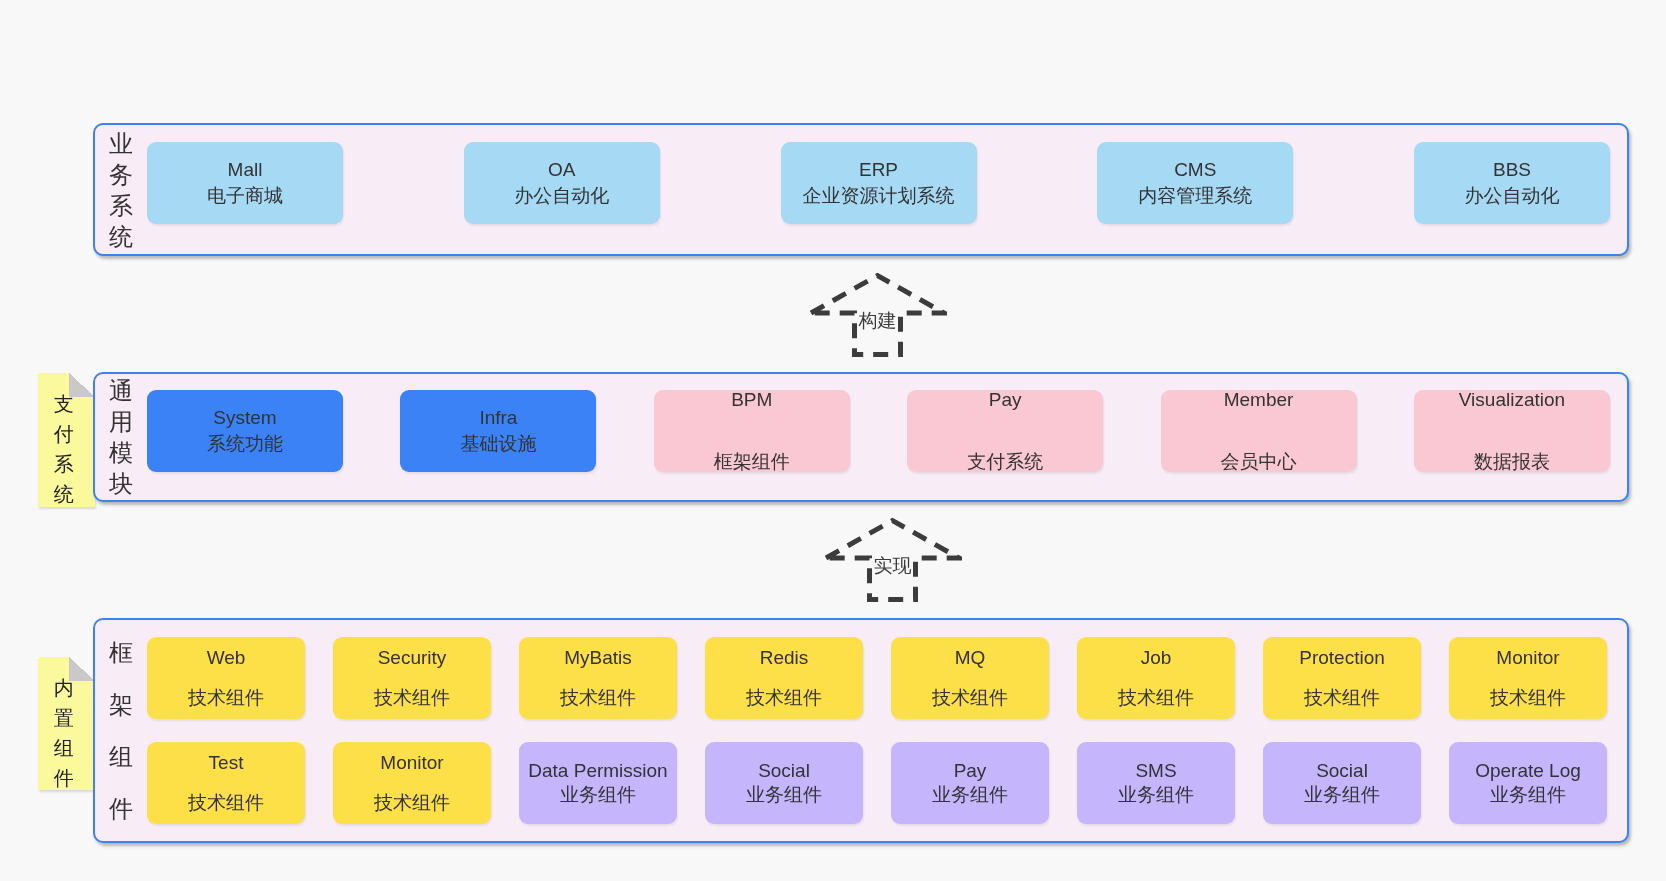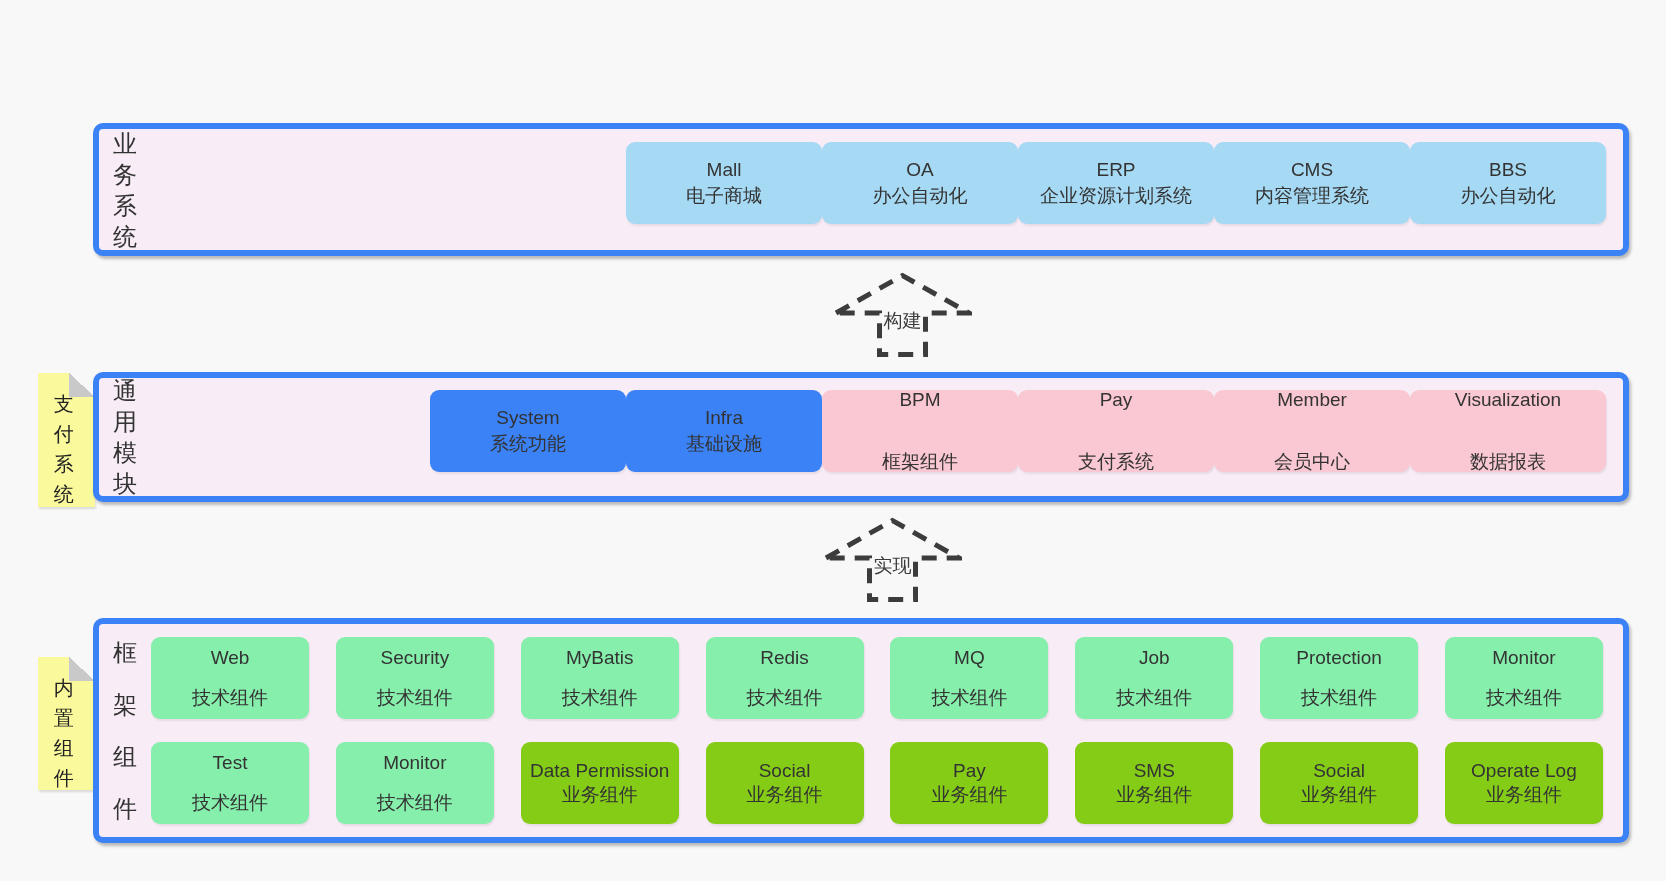--- a/index.html
+++ b/index.html
@@ -12,52 +12,52 @@
   .note-1{top:373px;height:134px;}
   .note-2{top:657px;height:133px;}
   .note .fold{position:absolute;top:0;right:0;width:26px;height:24px;
         background:linear-gradient(to bottom left,#f8f8f8 0 50%,#c9c9c9 50% 100%);}
   .note .vtext{position:absolute;left:50%;top:16px;transform:translateX(-63%);
         width:22px;font-size:20px;line-height:30px;word-break:break-all;
         text-align:center;color:#222;}
 
   
   .band{position:absolute;left:93px;width:1536px;box-sizing:border-box;
-        background:#f8edf6;border:6px solid #3b82f6;border-radius:10px;
+        background:#f8edf6;border:2px solid #3b82f6;border-radius:10px;
         box-shadow:2px 3px 3px rgba(70,70,70,.35);display:flex;z-index:1;}
   .band-1{top:123px;height:133px;}
   .band-2{top:372px;height:130px;}
   .band-3{top:618px;height:225px;}
   .band-label{width:52px;flex:0 0 52px;display:flex;align-items:center;justify-content:center;}
   .band-label .vtext{width:26px;font-size:24px;line-height:31px;word-break:break-all;
         text-align:center;color:#333;}
   .band-3 .band-label .vtext{line-height:52px;}
-  .band-grid{flex:1;display:flex;align-items:center;justify-content:flex-end;
+  .band-grid{flex:1;display:flex;align-items:center;justify-content:space-between;
         padding:0 17px 13px 0;}
   .band-3 .band-grid{flex-direction:column;justify-content:center;gap:23px;
         padding:0 20px 0 0;align-items:stretch;}
   .band-3 .card-row{display:flex;justify-content:space-between;}
 
   
   .card{height:82px;border-radius:9px;display:flex;flex-direction:column;
         align-items:center;justify-content:center;text-align:center;
         font-size:19px;line-height:26px;color:#333;
         box-shadow:1px 2px 2px rgba(0,0,0,.07);}
   .band-1 .card,.band-2 .card{width:196px;}
   .band-3 .card{width:158px;line-height:24px;}
   .card .en{white-space:pre-line;}
   .blue{background:#a6d9f4;}
   .red{background:#3b82f6;}
   .pink{background:#fac8d2;gap:36px;}
-  .green{background:#86efac;gap:16px;}
-  .green-light{background:#84cc16;}
+  .green{background:#fde047;gap:16px;}
+  .green-light{background:#c4b5fd;}
 
   
   .up-arrow{position:absolute;width:139px;height:86px;z-index:1;}
-  .arrow-1{left:833px;top:272px;font-family:Liberation Mono, monospace;}
+  .arrow-1{left:808px;top:272px;font-family:Liberation Mono, monospace;}
   .arrow-2{left:823px;top:517px;}
   .up-arrow svg{position:absolute;inset:0;}
   .up-arrow .arrow-label{position:absolute;top:36px;left:0;width:100%;
         text-align:center;font-size:19px;color:#3c3c3c;}
 </style>
 </head>
 <body>
 
 <div id="stage">
 

